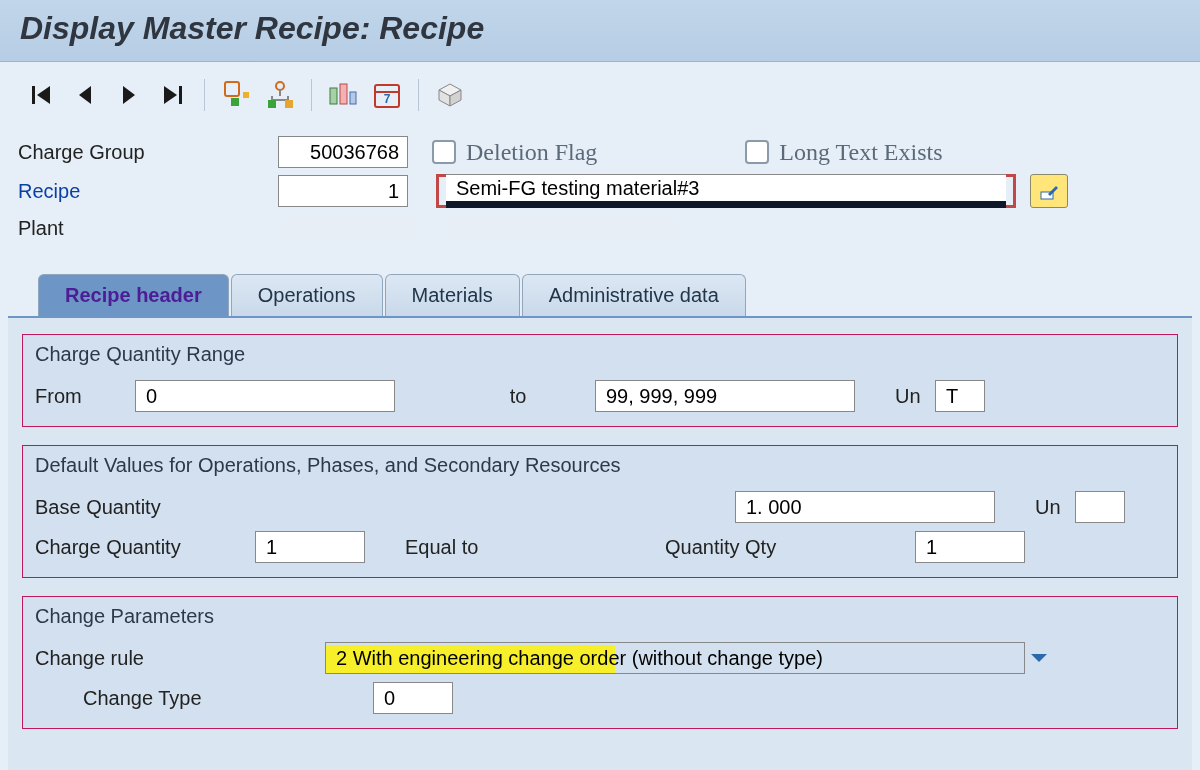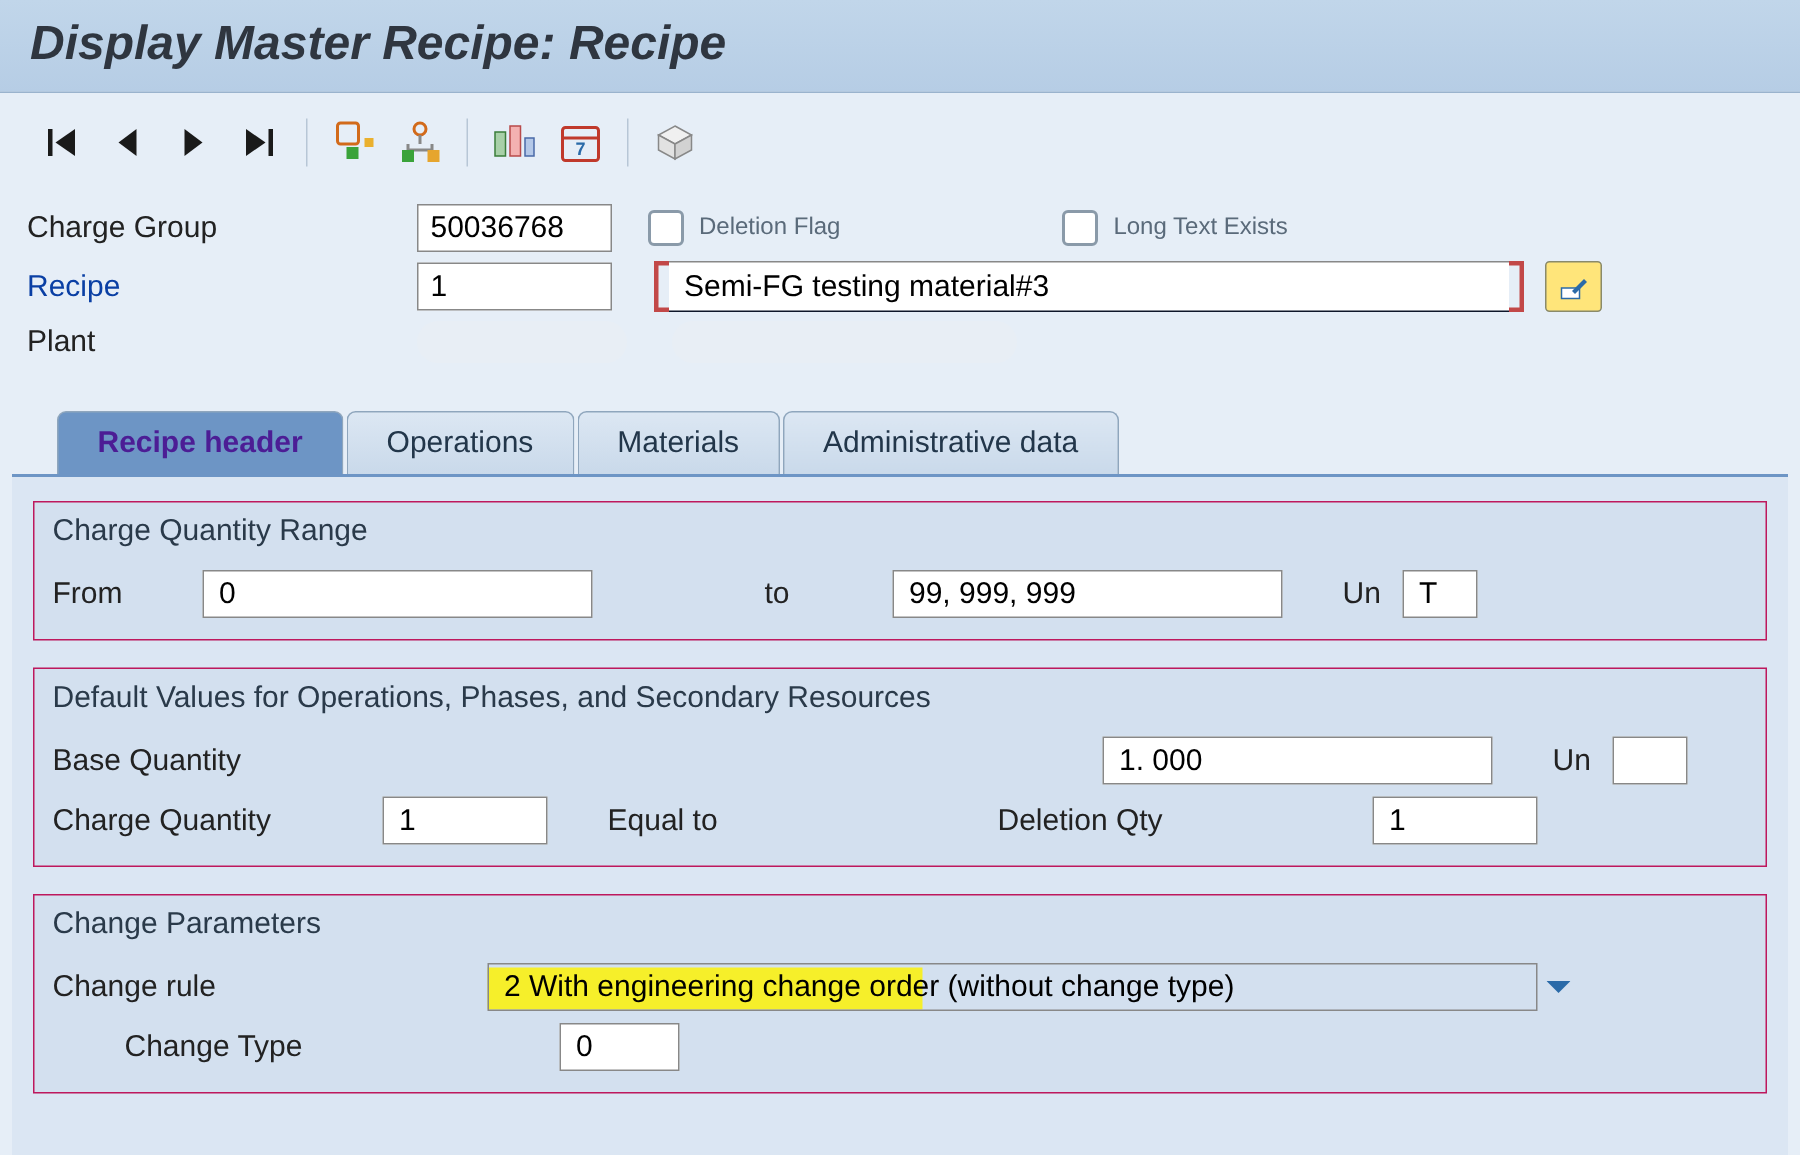--- a/index.html
+++ b/index.html
@@ -62,47 +62,47 @@
     font-size: 20px;
     color: #222;
   }
   .field-label.link { color: #0a3fa4; }
   .text-input {
     height: 32px;
     border: 1px solid #888;
     background: #fff;
     padding: 0 8px;
     font-size: 20px;
-    text-align: left;
+    text-align: right;
   }
   .checkbox {
     width: 24px; height: 24px;
     border: 2px solid #8a9aa9;
     border-radius: 4px;
     background: #fff;
     margin-left: 24px;
     margin-right: 10px;
     display: inline-block;
   }
-  .cb-label { color: #5a6a7a; font-size: 16px; margin-right: 28px; }
+  .cb-label { color: #5a6a7a; font-size: 24px; margin-right: 28px; font-family: Liberation Serif, serif; }
   .bracket-input {
     display: flex;
     align-items: center;
     margin-left: 28px;
   }
   .bracket {
     width: 10px; height: 34px;
     border: 3px solid #c24848;
   }
   .bracket.left  { border-right: none; }
   .bracket.right { border-left: none; }
   .desc-input {
     height: 34px;
     border-top: 1px solid #888;
-    border-bottom: 1px solid #0f172a;
+    border-bottom: 7px solid #0f172a;
     border-left: none;
     border-right: none;
     padding: 0 10px;
     width: 560px;
     font-size: 20px;
   }
   .edit-btn {
     width: 38px; height: 34px;
     margin-left: 14px;
     background: #ffe57a;
@@ -318,21 +318,21 @@
       <div class="group-row">
         <span class="lbl" style="width:700px;">Base Quantity</span>
         <input class="inp" style="width: 260px;" value="1. 000">
         <span class="lbl" style="margin-left:40px;width:40px;">Un</span>
         <input class="inp" style="width: 50px;">
       </div>
       <div class="group-row">
         <span class="lbl" style="width:220px;">Charge Quantity</span>
         <input class="inp" style="width: 110px;" value="1">
         <span class="lbl" style="margin-left:40px;width:260px;">Equal to</span>
-        <span class="lbl" style="width:250px;">Deletion Qty</span>
+        <span class="lbl" style="width:250px;">Quantity Qty</span>
         <input class="inp" style="width: 110px;" value="1">
       </div>
     </div>
 
     <div class="group">
       <div class="group-title">Change Parameters</div>
       <div class="group-row">
         <span class="lbl" style="width:290px;">Change rule</span>
         <div style="position:relative;flex:1;display:flex;align-items:center;">
           <span class="highlight" style="position:absolute;left:0;top:3px;height:28px;width:290px;z-index:0;"></span>

